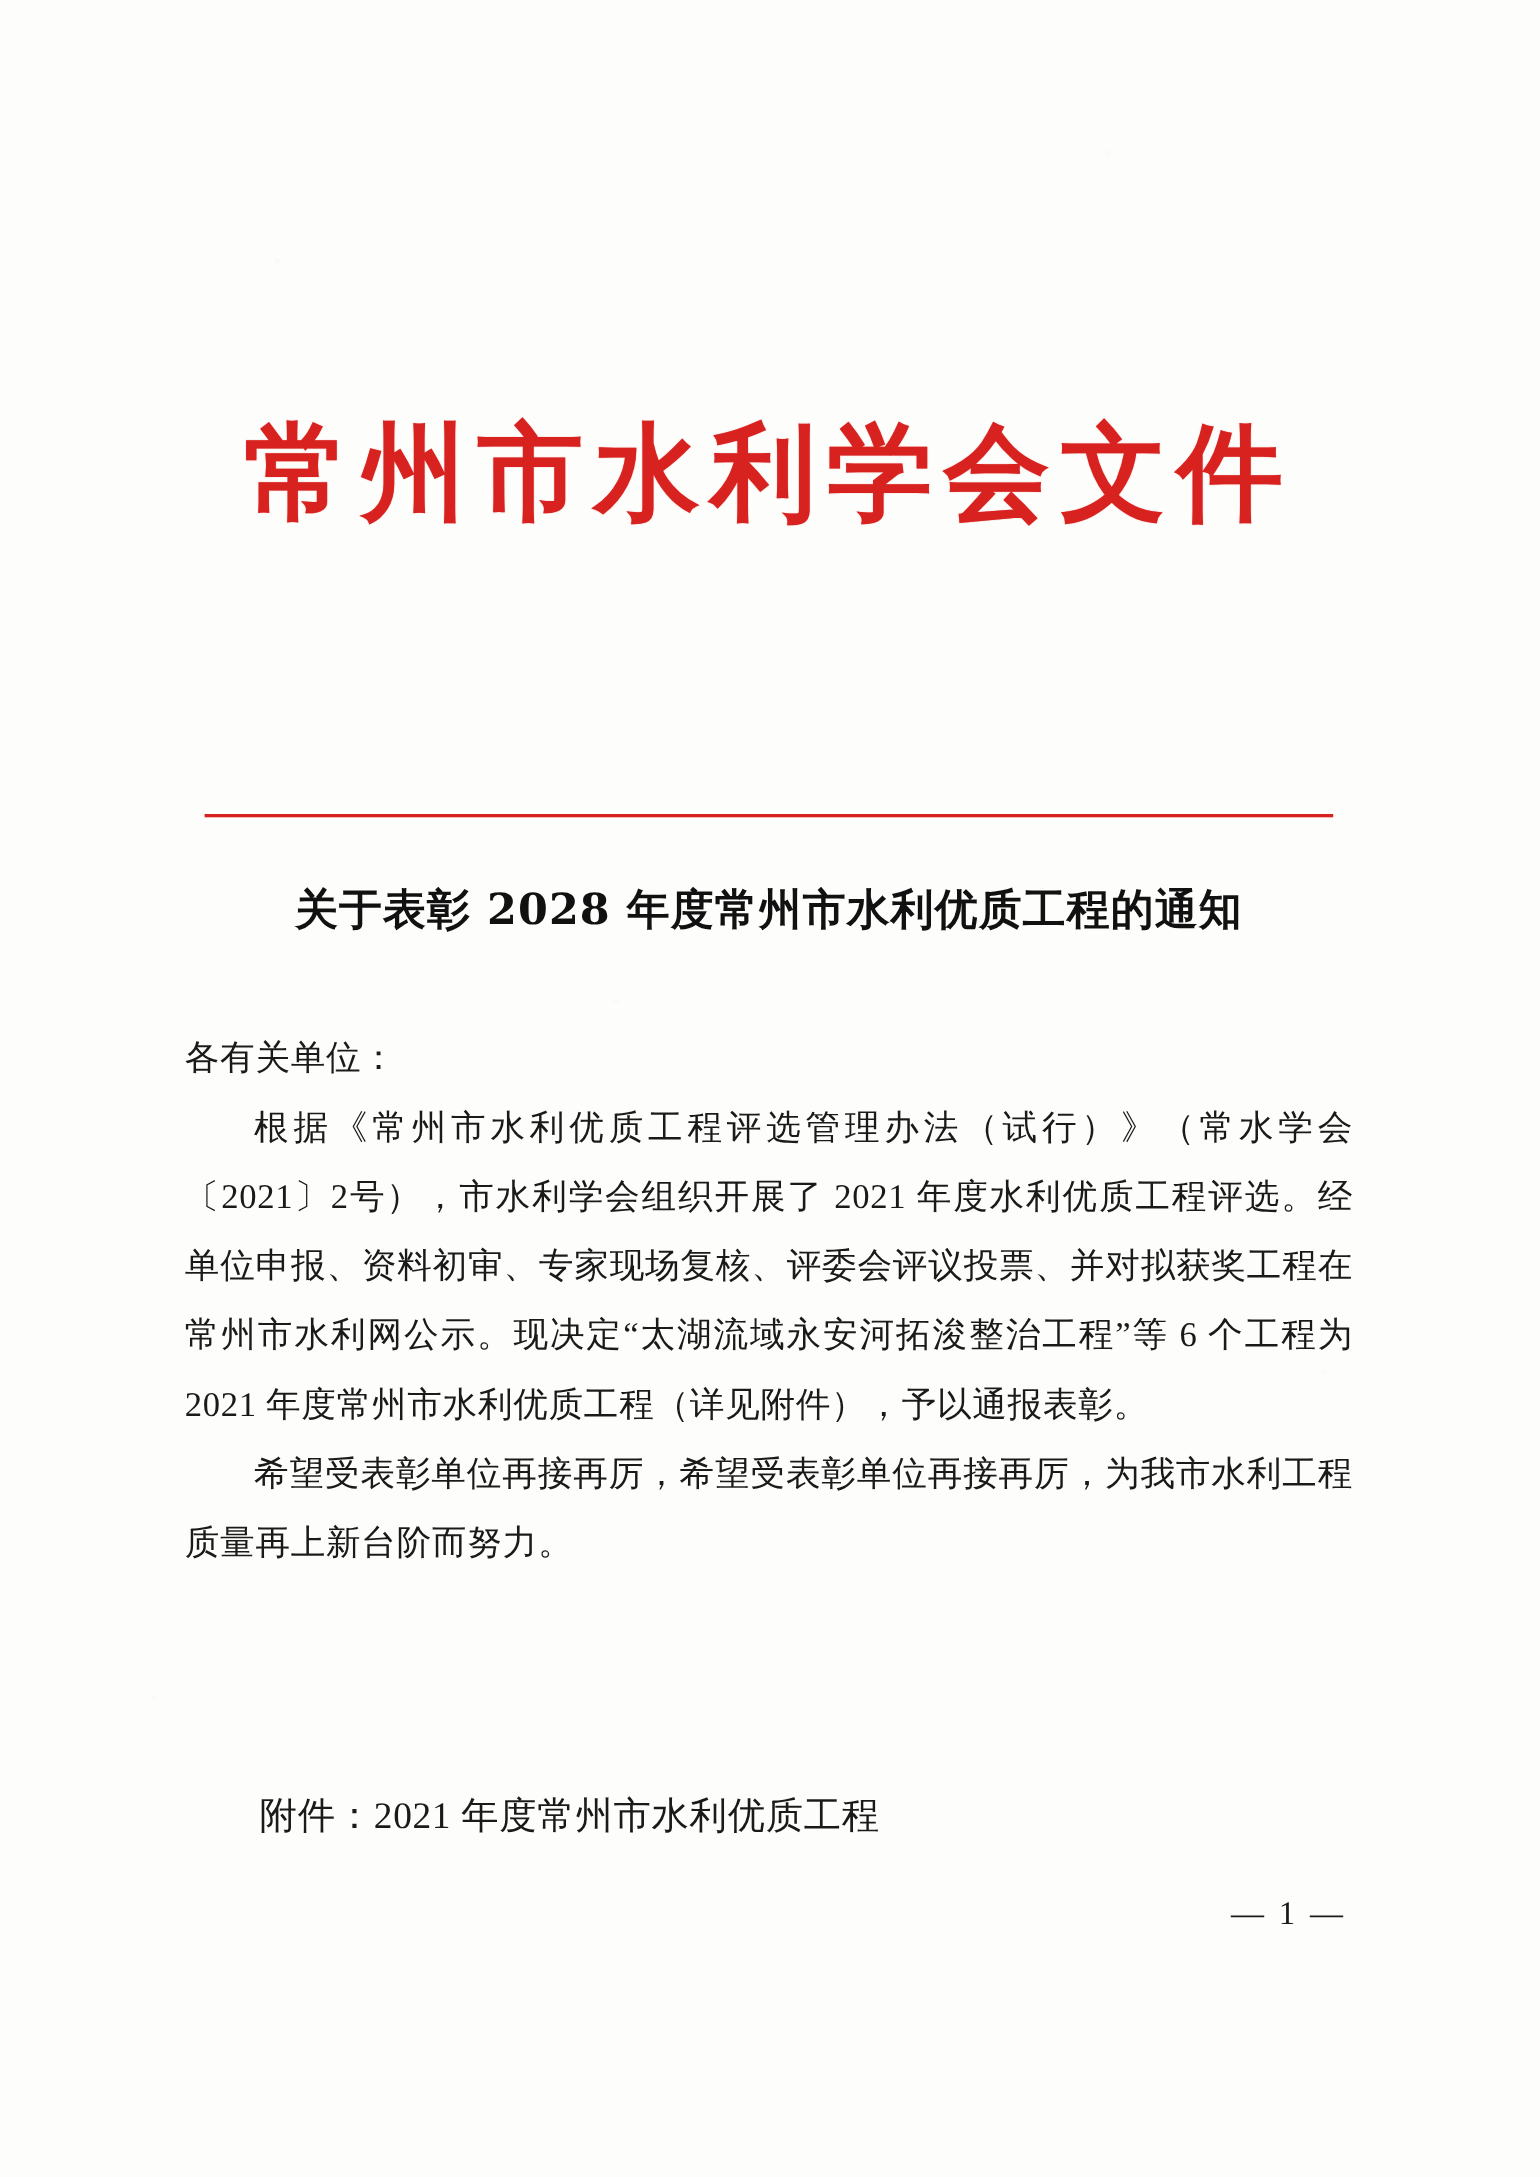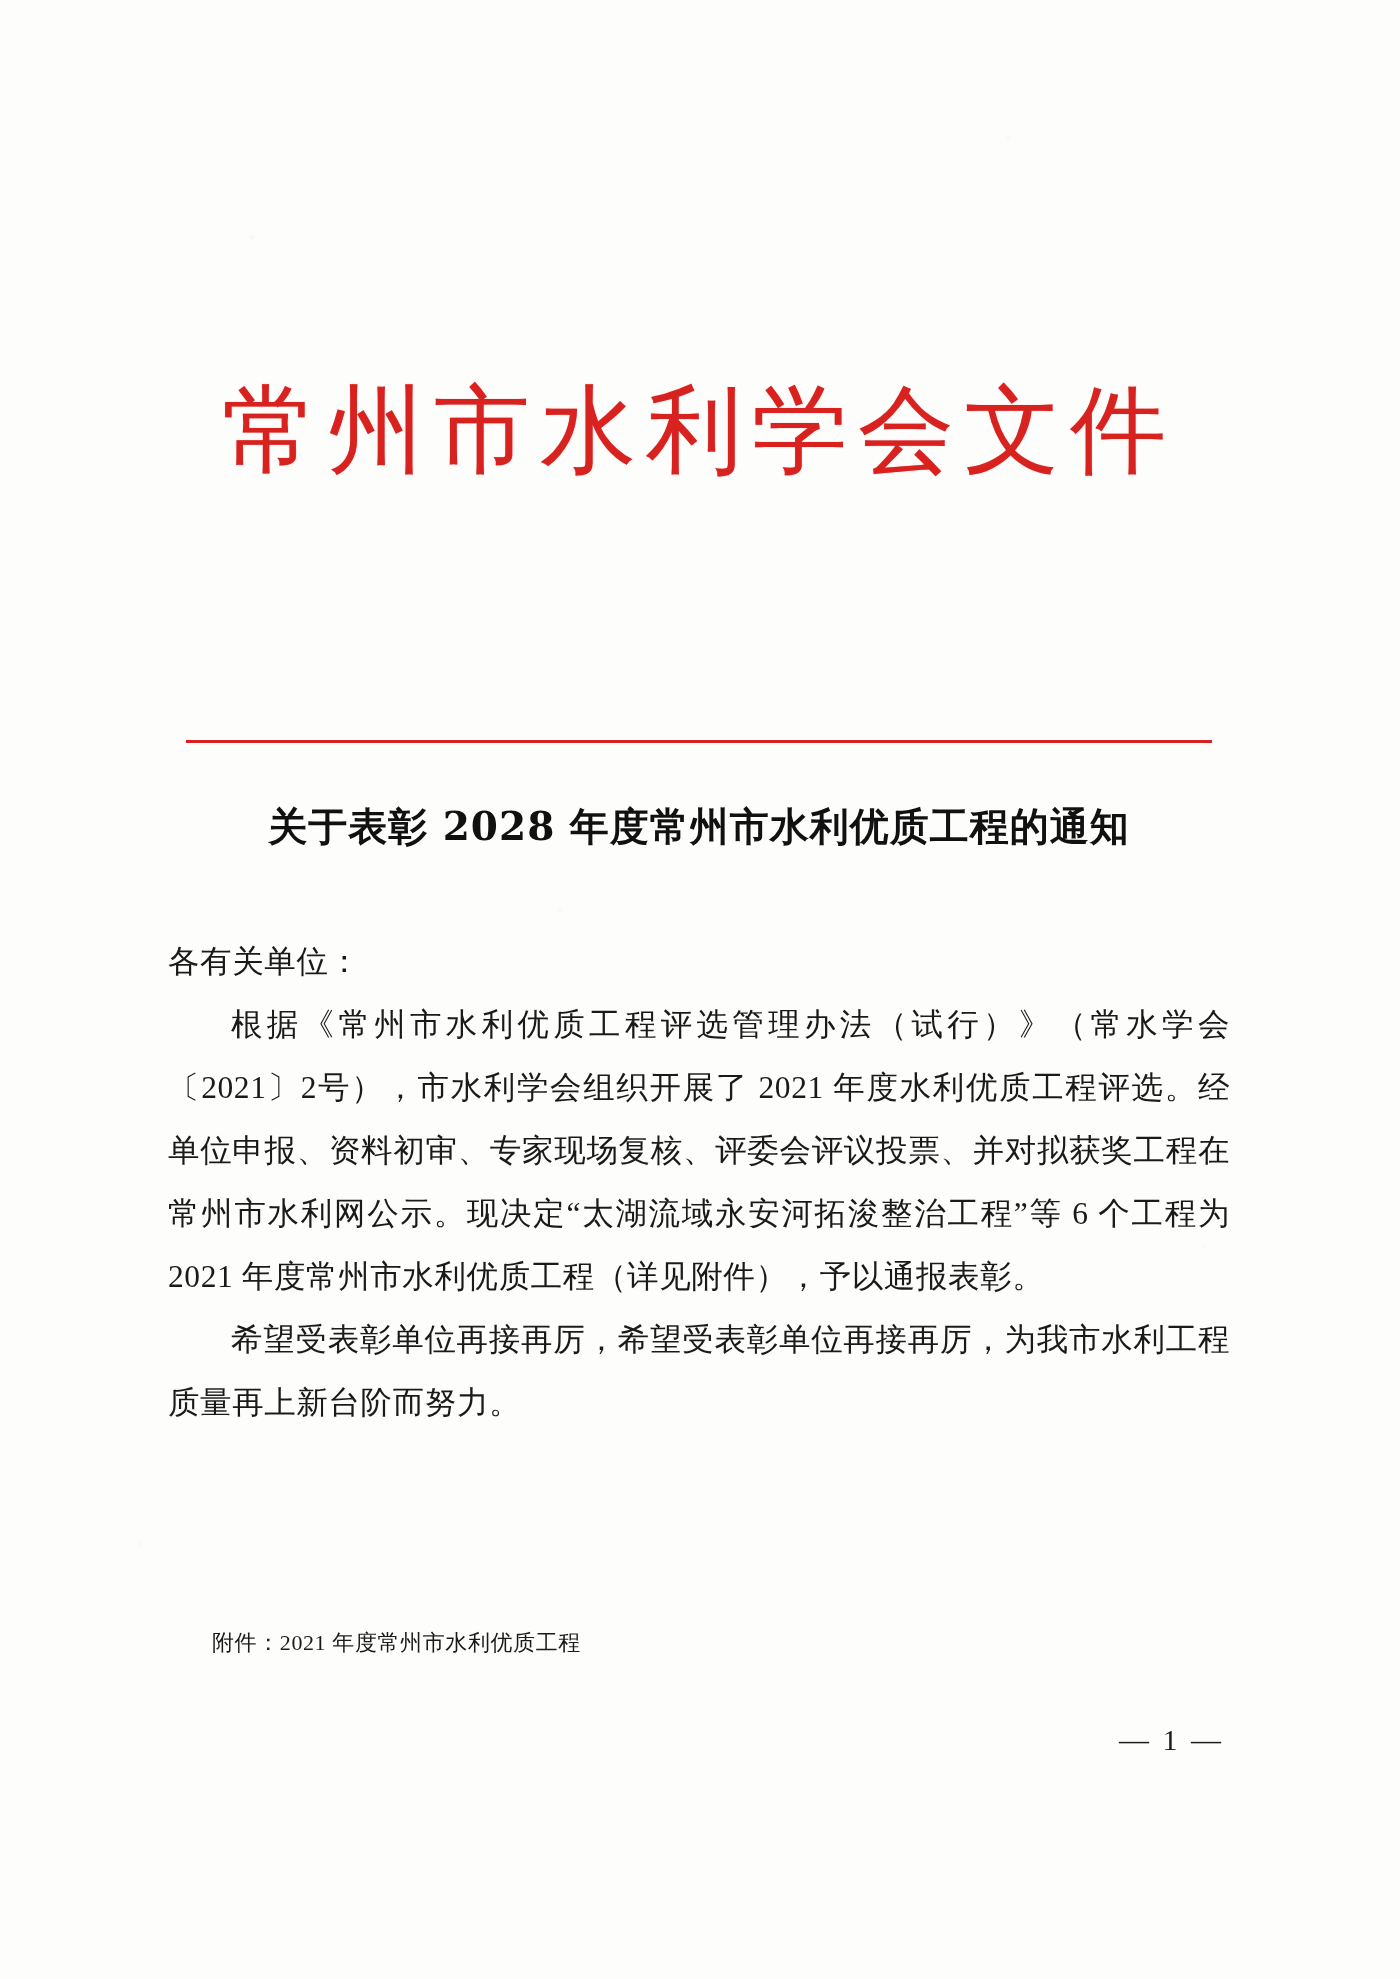--- a/index.html
+++ b/index.html
@@ -44,21 +44,21 @@
 
   
   .masthead {
     position: absolute;
     top: 382px;
     left: 0;
     width: 1062px;
     text-align: center;
     color: #d8221f;
     font-family: "DejaVu Serif", "Liberation Serif", serif;
-    font-weight: 400;
+    font-weight: 700;
     font-size: 96px;
     letter-spacing: 10px;
     line-height: 1;
     white-space: nowrap;
     text-shadow: 0 0 1px rgba(216,34,31,0.6);
   }
 
   
   .doc-number {
     position: absolute;
@@ -115,21 +115,21 @@
   }
   .para {
     margin: 0;
     text-indent: 2em;
   }
   .attachment-line {
     position: absolute;
     top: 1628px;
     left: 0;
     width: 1062px;
-    font-size: 22px;
+    font-size: 34px;
     letter-spacing: 0.6px;
     text-indent: 2em;
     color: #1a1a1a;
   }
 
   
   .page-number {
     position: absolute;
     top: 1723px;
     left: 0;

